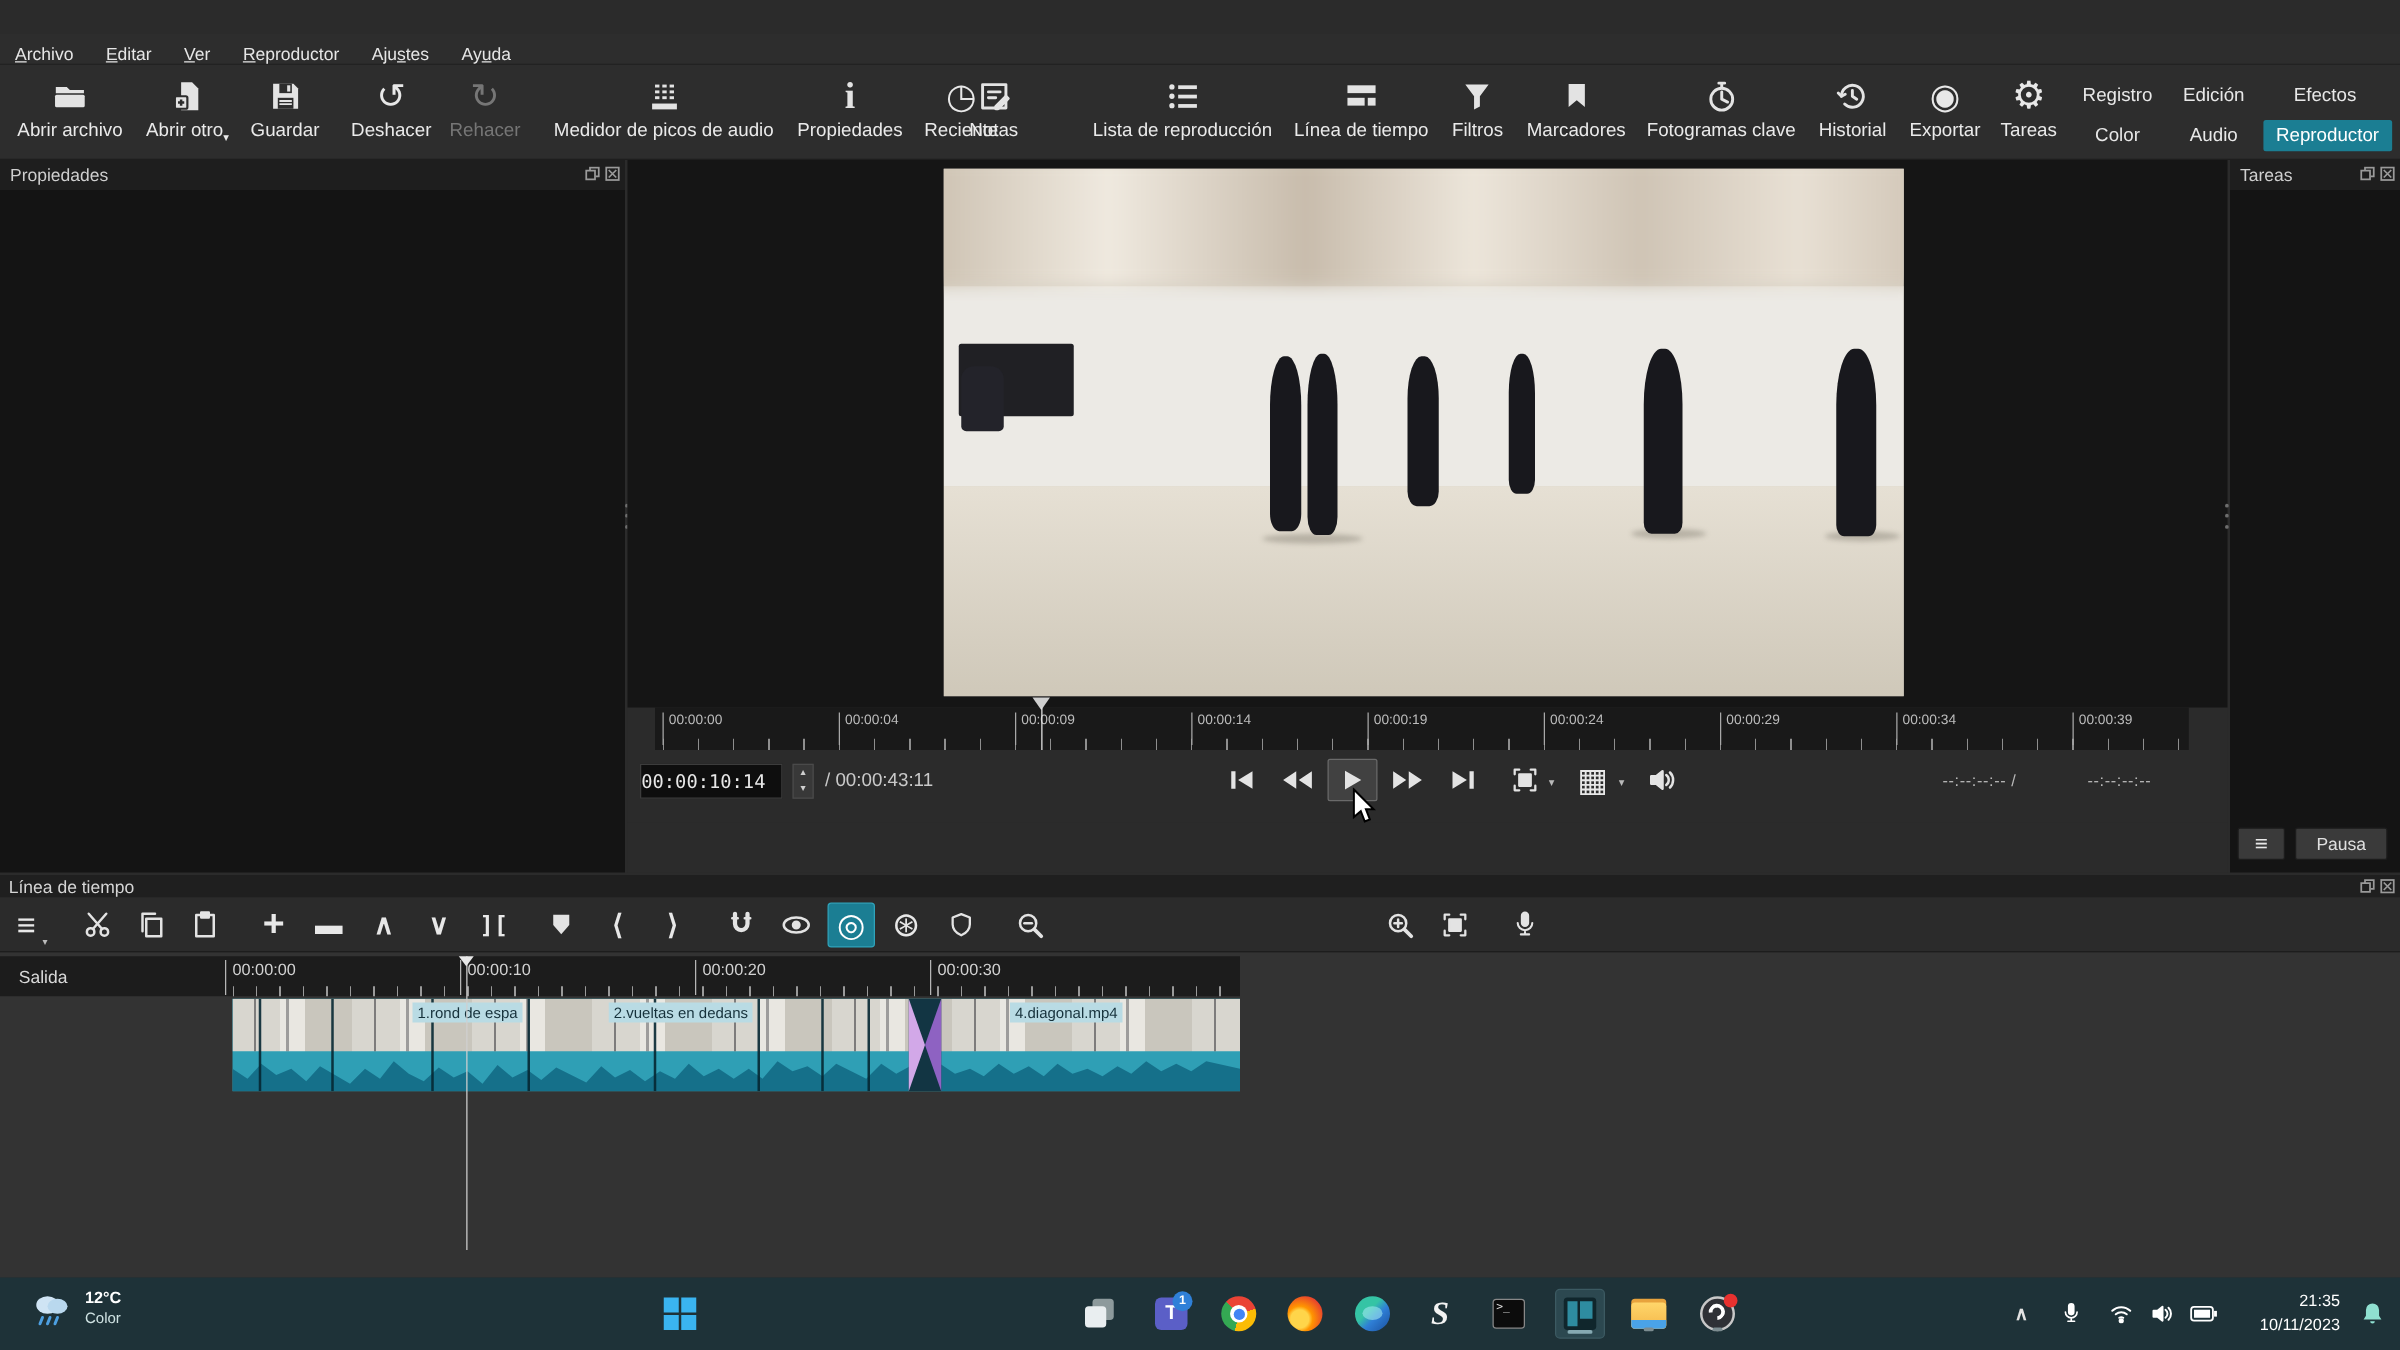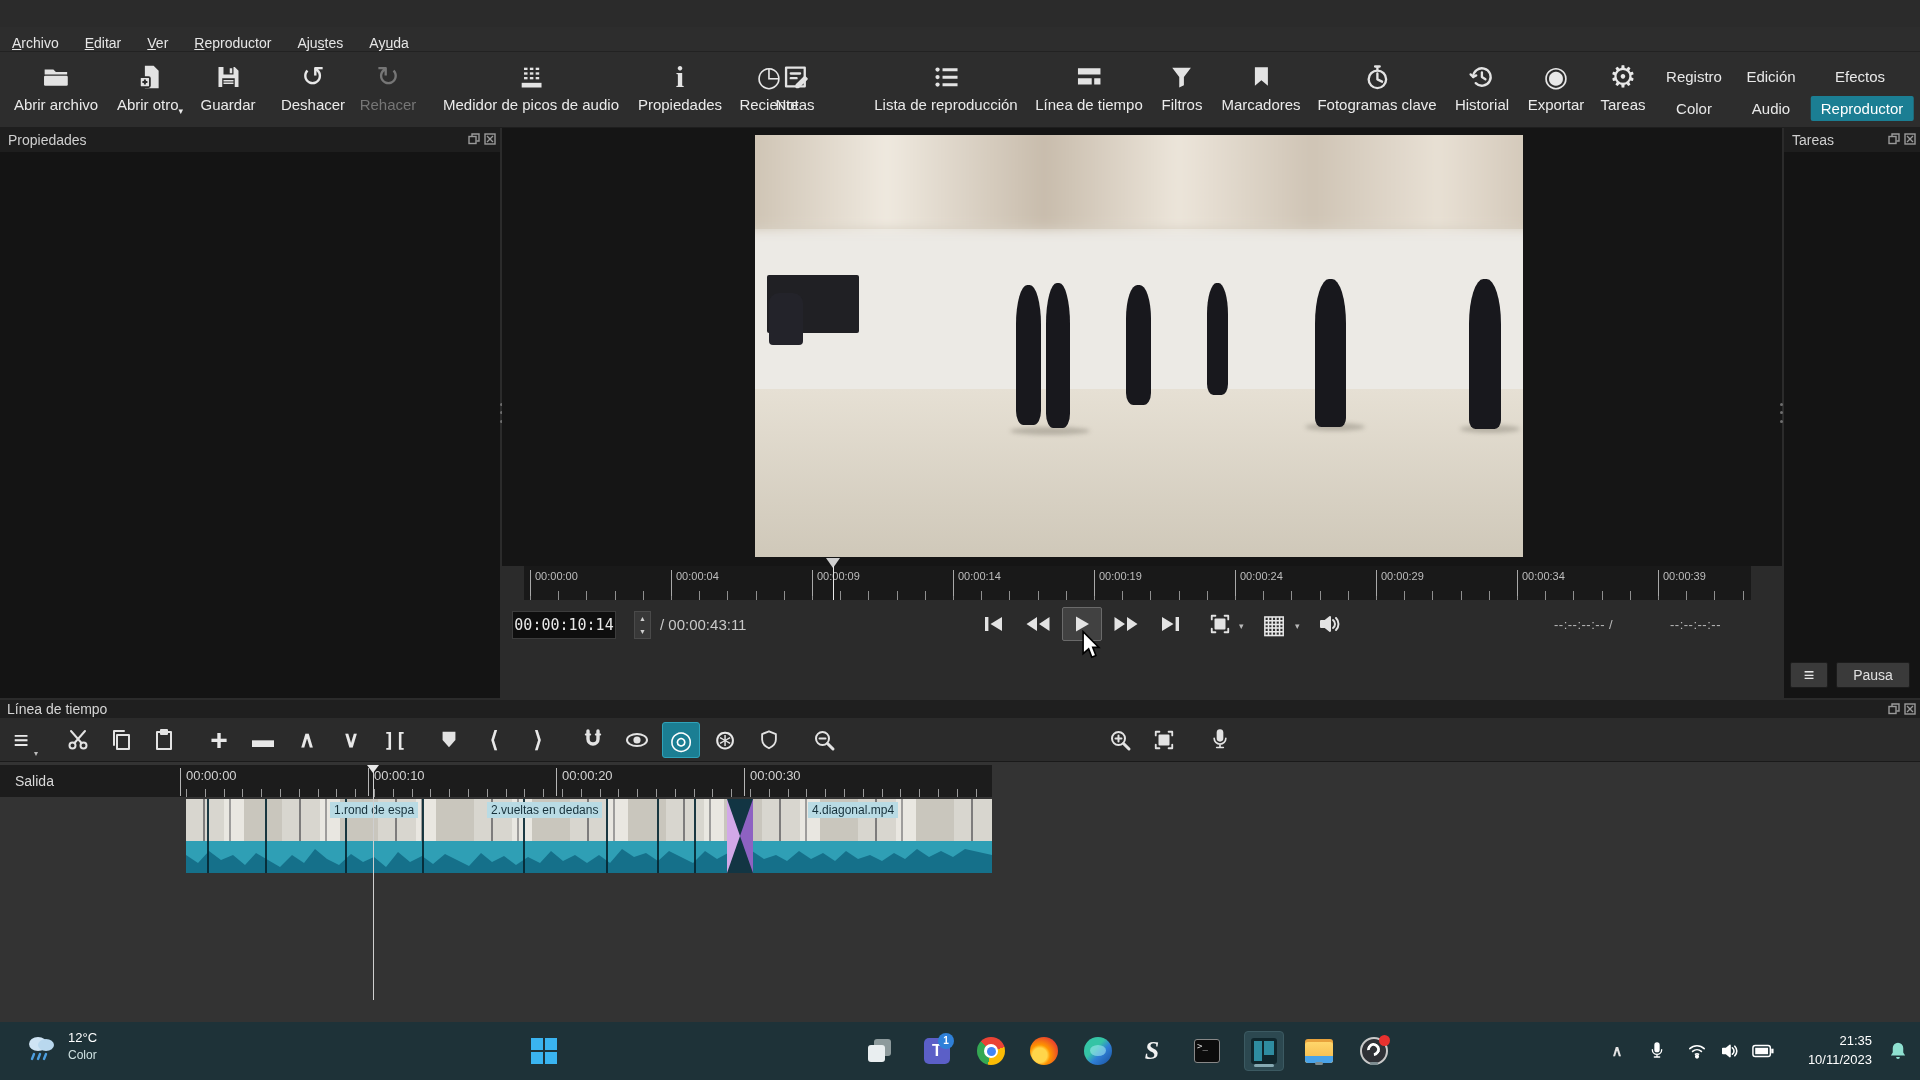--- a/index.html
+++ b/index.html
@@ -58,21 +58,21 @@
   
   .scrub { position:absolute; left:22px; top:438px; width:1227px; height:34px; background:#191919; }
   .scrub .minor { position:absolute; left:6px; right:0; bottom:0; height:9px;
     background:repeating-linear-gradient(90deg,#8e8e8e 0 1px,transparent 1px 28.2px); }
   .scrub .tick { position:absolute; top:4px; height:26px; border-left:1px solid #a8a8a8; padding-left:4px; font-size:11px; color:#bdbdbd; }
   .phead-marker { position:absolute; top:-8px; width:0; height:0; border:7px solid transparent; border-top:10px solid #cfcfcf; transform:translateX(-7px); }
   .phead-line { position:absolute; top:0; bottom:0; width:1px; background:#e8e8e8; }
 
   
   .transport { position:absolute; left:0; top:472px; width:1280px; height:58px; background:#2b2b2b; }
-  .tcbox { position:absolute; left:10px; top:11px; width:104px; height:28px; background:#0e0e0e; border:1px solid #3c3c3c; font-family:"DejaVu Sans Mono",monospace; font-size:15px; color:#e8e8e8; line-height:26px; text-align:center; }
+  .tcbox { position:absolute; left:10px; top:11px; width:114px; height:28px; background:#0e0e0e; border:1px solid #3c3c3c; font-family:"DejaVu Sans Mono",monospace; font-size:15px; color:#e8e8e8; line-height:26px; }
   .spin { position:absolute; left:132px; top:11px; width:17px; height:28px; background:#383838; border:1px solid #4a4a4a; display:grid; grid-template-rows:1fr 1fr; align-items:center; justify-items:center; font-size:7px; color:#cfcfcf; }
   .durtext { position:absolute; left:158px; top:16px; font-size:15px; color:#c9c9c9; }
   .pbtn { position:absolute; top:7px; width:40px; height:34px; display:flex; align-items:center; justify-content:center; }
   .pbtn.hover { background:#414141; border:1px solid #6a6a6a; border-radius:2px; }
   .ddarrow { position:absolute; top:21px; font-size:9px; color:#b9b9b9; }
   .inout { position:absolute; top:17px; font-size:13px; color:#b9b9b9; letter-spacing:.5px; }
 
   
   .tabs { position:absolute; left:0; top:530px; width:1280px; height:40px; background:#2b2b2b; }
   .tab { position:absolute; top:4px; height:26px; padding:0 14px; line-height:24px; font-size:14px; color:#dcdcdc; background:#2e2e2e; border:1px solid #4a4a4a; }
@@ -110,21 +110,21 @@
   .chip { position:absolute; top:3px; height:16px; background:#b9dbe4; color:#16313b; font-size:12px; line-height:16px; padding:0 4px; white-space:nowrap; }
   .transition { position:absolute; left:541px; top:0; width:26px; height:74px; background:#123543; }
   .transition .lt { position:absolute; left:0; top:0; width:0; height:0; border-top:37px solid transparent; border-bottom:37px solid transparent; border-left:13px solid #d2a8e8; }
   .transition .rt { position:absolute; right:0; top:0; width:0; height:0; border-top:37px solid transparent; border-bottom:37px solid transparent; border-right:13px solid #8e62c2; }
   .tl-playhead-line { position:absolute; left:373px; top:3px; width:1px; height:235px; background:#cfcfcf; }
   .tl-playhead-tri { position:absolute; left:373px; top:3px; width:0; height:0; border:6px solid transparent; border-top:8px solid #e8e8e8; transform:translateX(-6px); }
 
   
   .taskbar { position:absolute; left:0; top:1022px; width:1920px; height:58px; background:#1e3238; }
   .weather { position:absolute; left:24px; top:8px; display:flex; gap:10px; align-items:center; }
-  .wtext b { display:block; font-size:13px; font-weight:normal; color:#fff;text-align:center; }
+  .wtext b { display:block; font-size:13px; font-weight:bold; color:#fff;text-align:center; }
   .wtext span { font-size:12px; color:#cfe2e2; }
   .tkicon { position:absolute; top:12px; width:34px; height:34px; transform:translateX(-50%); display:flex; align-items:center; justify-content:center; }
   .startlogo { width:26px; height:26px; display:grid; grid-template:1fr 1fr/1fr 1fr; gap:2px; }
   .startlogo i { background:#3ab4f0; }
   .searchpill { position:absolute; left:576px; top:12px; width:275px; height:34px; background:#f0f4f5; border-radius:17px; display:flex; align-items:center; padding:0 6px 0 14px; }
   .searchpill .ph { font-size:14px; color:#4c4c4c; margin-left:10px; flex:1; }
   .bing { width:24px; height:24px; border-radius:50%; background:#fff; border:1px solid #d8d8d8; color:#1a73c0; font-size:14px; font-style:italic; font-weight:bold; display:flex; align-items:center; justify-content:center; }
   .circleic { width:28px; height:28px; border-radius:50%; }
   .badge { position:absolute; right:-4px; top:-5px; min-width:16px; height:16px; border-radius:50%; background:#2f80d8; color:#fff; font-size:10px; line-height:16px; text-align:center; }
   .runline { position:absolute; bottom:3px; left:50%; transform:translateX(-50%); height:3px; border-radius:2px; background:#86a9b2; }

